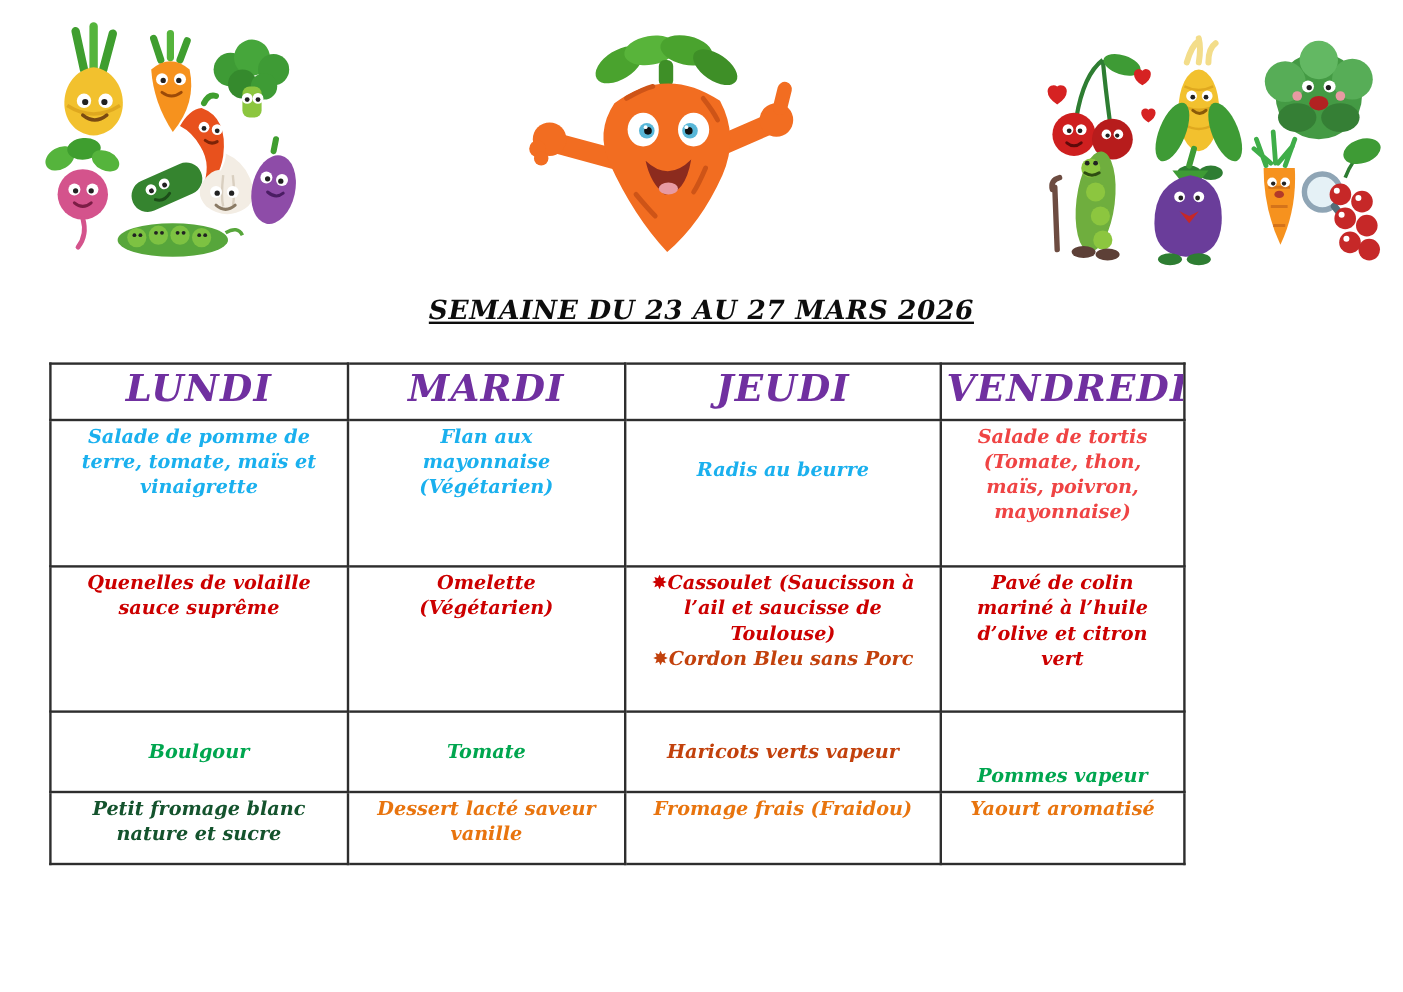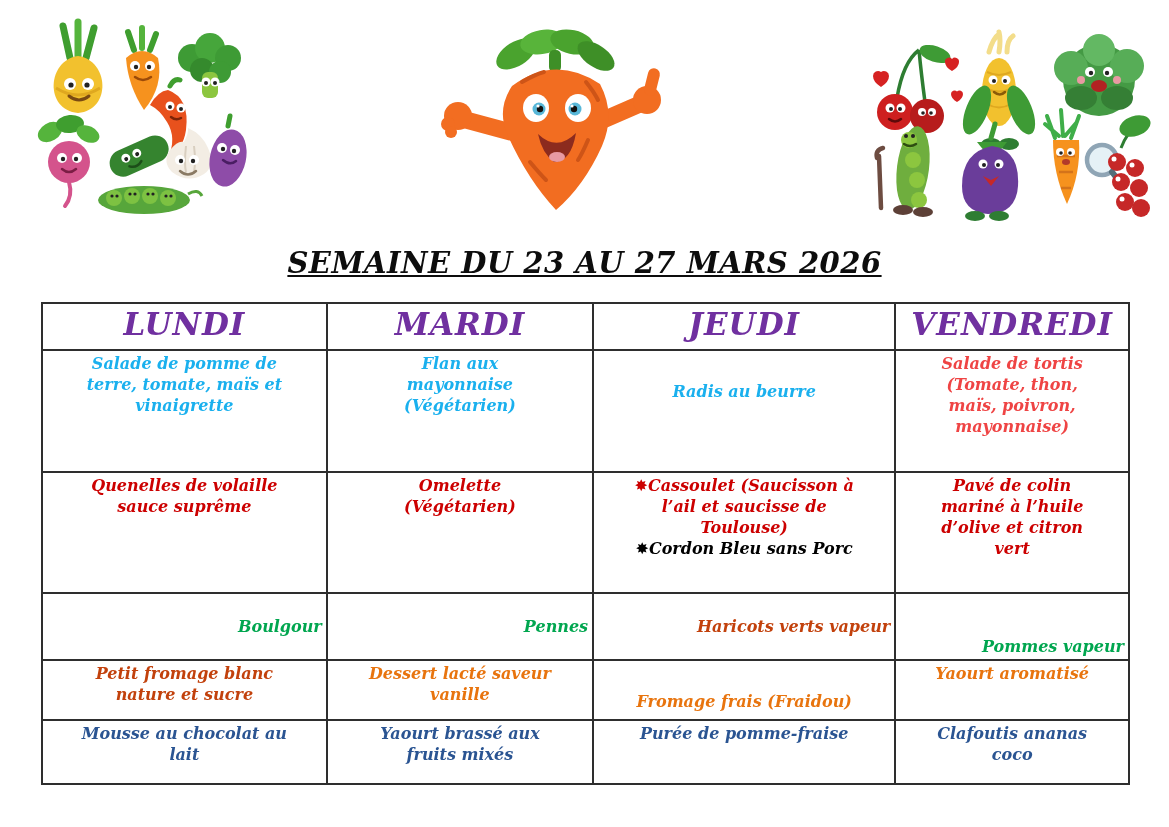--- a/index.html
+++ b/index.html
@@ -9,42 +9,42 @@
   }
   .banner{
     width:1169px;height:232px;display:flex;justify-content:space-between;
     align-items:flex-start;box-sizing:border-box;padding:10px 18px 0 22px;
   }
   .banner svg{display:block;}
   .title-wrap{
     width:1169px;text-align:center;margin-top:14px;height:52px;
   }
   .title{
-    display:inline-block;font-size:29px;font-weight:bold;font-style:italic;
+    display:inline-block;font-size:22px;font-weight:bold;font-style:italic;
     color:#0d0d0d;text-decoration:underline;letter-spacing:.5px;
   }
   table.menu{
     border-collapse:collapse;table-layout:fixed;
-    width:1089px;margin:4px 0 0 41px;
+    width:947px;margin:4px 0 0 41px;
   }
   table.menu th,table.menu td{
     border:2px solid #2e2e2e;text-align:center;vertical-align:top;
     padding:2px 4px;box-sizing:border-box;overflow:hidden;
   }
   th.day{
     font-size:31px;font-weight:bold;font-style:italic;height:47px;
     vertical-align:middle;letter-spacing:1px;
   }
   td .dish{
     display:block;white-space:pre-line;font-weight:bold;font-style:italic;
     font-size:16px;line-height:1.32;
   }
   tr.r-entree td{height:122px;}
   tr.r-plat td{height:121px;}
-  tr.r-accomp td{height:35px;text-align:right;}
+  tr.r-accomp td{height:35px;}
   tr.r-laitage td{height:60px;}
   tr.r-dessert td{height:64px;}
   td.v-mid .dish{padding-top:28px;}
   tr.r-accomp td{vertical-align:middle;}
 </style>
 </head>
 <body>
 
 <div class="banner">
 
@@ -347,73 +347,56 @@
 sauce suprême</span>
         </td>
     <td>
           <span class="dish" style="color: rgb(204, 0, 0);">Omelette
 (Végétarien)</span>
         </td>
     <td>
       <span class="dish" style="color: rgb(204, 0, 0);">✸Cassoulet (Saucisson à
 l’ail et saucisse de
 Toulouse)</span>
-      <span class="dish" style="color: #000000;">✸Cordon Bleu sans Porc</span>
+      <span class="dish" style="color: #c2410c;">✸Cordon Bleu sans Porc</span>
     </td>
     <td>
           <span class="dish" style="color: rgb(204, 0, 0);">Pavé de colin
 mariné à l’huile
 d’olive et citron
 vert</span>
         </td>
   </tr>
 
   <tr class="r-accomp">
     <td>
           <span class="dish" style="color: rgb(0, 166, 79);">Boulgour</span>
         </td>
     <td>
-          <span class="dish" style="color: rgb(0, 166, 79);">Pennes</span>
+          <span class="dish" style="color: rgb(0, 166, 79);">Tomate</span>
         </td>
     <td>
           <span class="dish" style="color: #c2410c;">Haricots verts vapeur</span>
         </td>
     <td>
           <span class="dish" style="color: rgb(0, 166, 79); margin-top: 40px;">Pommes vapeur</span>
         </td>
   </tr>
 
   <tr class="r-laitage">
     <td>
-          <span class="dish" style="color: #c2410c;">Petit fromage blanc
+          <span class="dish" style="color: #14532d;">Petit fromage blanc
 nature et sucre</span>
         </td>
     <td>
           <span class="dish" style="color: rgb(232, 116, 14);">Dessert lacté saveur
 vanille</span>
         </td>
     <td>
-          <span class="dish" style="color: rgb(232, 116, 14); margin-top: 28px;">Fromage frais (Fraidou)</span>
+          <span class="dish" style="color: rgb(232, 116, 14);">Fromage frais (Fraidou)</span>
         </td>
     <td>
           <span class="dish" style="color: rgb(232, 116, 14);">Yaourt aromatisé</span>
         </td>
   </tr>
 
-  <tr class="r-dessert">
-    <td>
-          <span class="dish" style="color: rgb(42, 84, 146);">Mousse au chocolat au
-lait</span>
-        </td>
-    <td>
-          <span class="dish" style="color: rgb(42, 84, 146);">Yaourt brassé aux
-fruits mixés</span>
-        </td>
-    <td>
-          <span class="dish" style="color: rgb(42, 84, 146);">Purée de pomme-fraise</span>
-        </td>
-    <td>
-          <span class="dish" style="color: rgb(42, 84, 146);">Clafoutis ananas
-coco</span>
-        </td>
-  </tr>
 </tbody>
   </table>
 
 </body></html>

